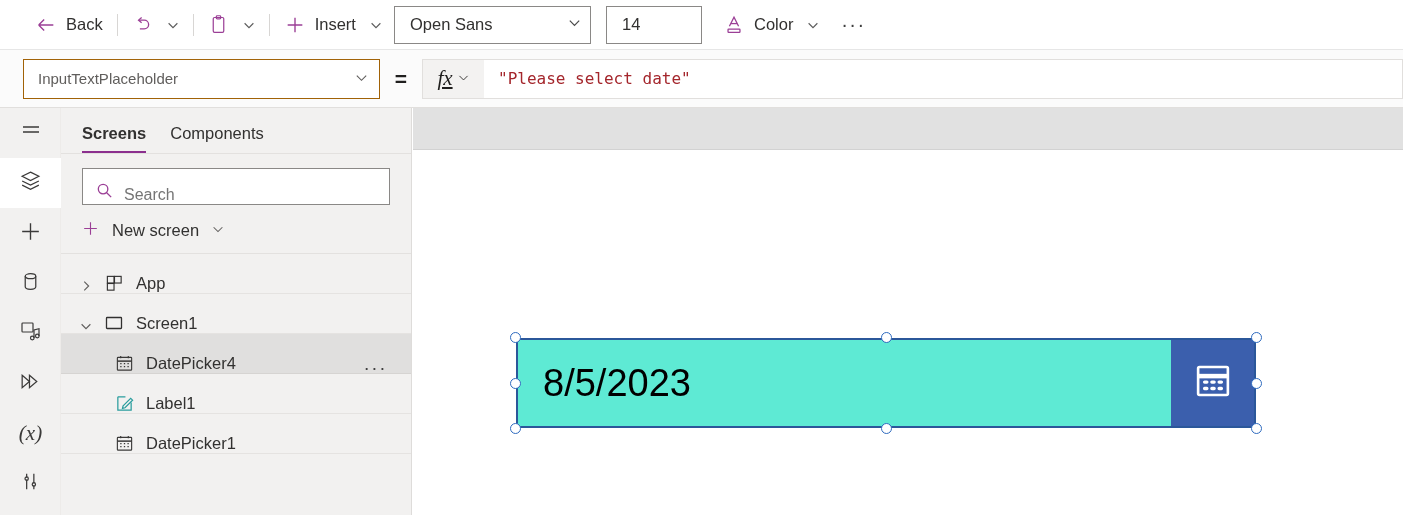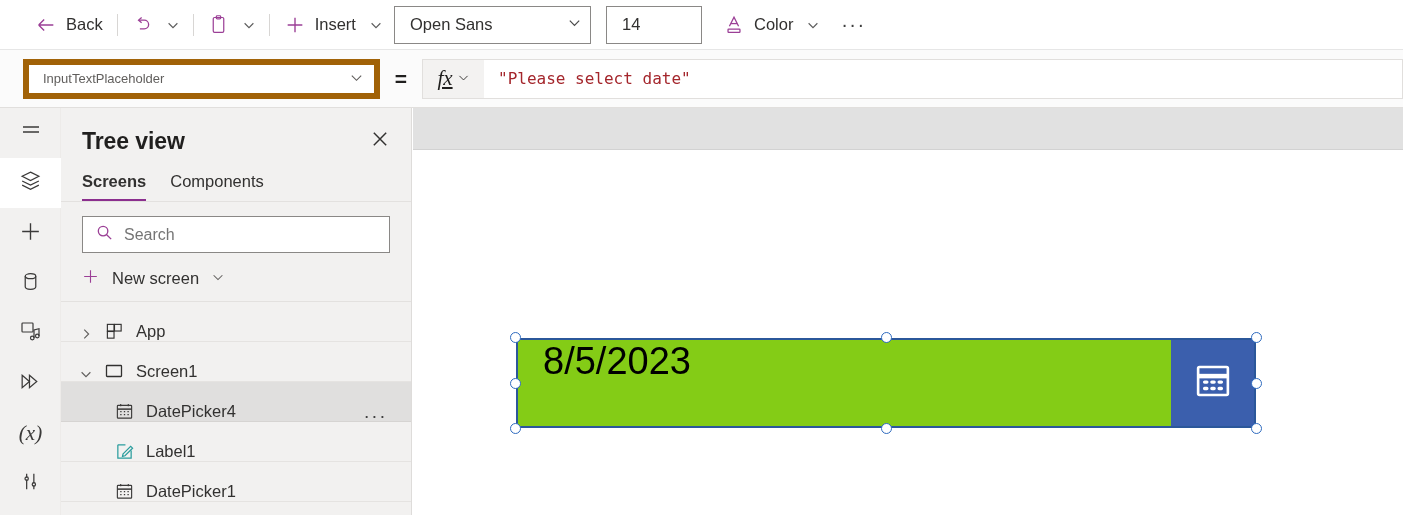--- a/index.html
+++ b/index.html
@@ -56,23 +56,23 @@
 
   
   .formula-bar {
     position: absolute; left: 0; top: 50px; width: 1403px; height: 58px;
     background: #fbfbfb;
     border-bottom: 1px solid #e1dfdd;
     display: flex; align-items: center;
   }
   .prop-select {
     margin-left: 23px; width: 357px; height: 40px;
-    background: #fff; border: 6px solid #a16207;
+    background: #fff; border: 1px solid #a16207;
     display: flex; align-items: center; padding: 0 10px 0 14px;
-    font-size: 13px; color: #605e5c; cursor: pointer;
+    font-size: 15px; color: #605e5c; cursor: pointer;
   }
   .prop-select .lbl { flex: 1; }
   .eq { width: 42px; text-align: center; font-size: 21px; color: #201f1e; font-weight: 600; }
   .fx-btn {
     width: 62px; height: 40px; background: #f3f2f1;
     border: 1px solid #e1dfdd; border-right: none;
     display: flex; align-items: center; justify-content: center; gap: 4px;
     cursor: pointer;
   }
   .fx-glyph { font-family: "Liberation Serif", serif; font-style: italic; font-size: 21px; color: #201f1e; text-decoration: underline; }
@@ -115,21 +115,21 @@
     border-bottom: 1px solid #e3e1df;
   }
   .tv-tab {
     font-size: 16.5px; color: #323130; padding-bottom: 8px;
     cursor: pointer; border-bottom: 2.5px solid transparent;
   }
   .tv-tab.active { font-weight: 700; border-bottom-color: #8b2f8e; }
   .tv-search-wrap { padding: 14px 21px 0 21px; }
   .tv-search {
     height: 37px; background: #fff; border: 1px solid #8a8886;
-    display: flex; align-items: center; gap: 10px; padding: 0 12px;
+    display: flex; align-items: flex-end; gap: 10px; padding: 0 12px;
     cursor: text;
   }
   .tv-search input {
     border: none; outline: none; background: transparent;
     font-family: "Liberation Sans", sans-serif;
     font-size: 16px; color: #605e5c; width: 100%;
   }
   .tv-newscreen {
     display: flex; align-items: center; gap: 12px;
     padding: 11px 0 11px 20px; margin: 3px 0 0 0;
@@ -165,23 +165,23 @@
   }
   .canvas {
     position: absolute; left: 413px; top: 150px; width: 990px; height: 365px;
     background: #ffffff;
   }
 
   
   .dp-wrap { position: absolute; left: 103px; top: 188px; width: 740px; height: 90px; }
   .dp-control {
     position: absolute; inset: 0;
-    background: #84cc16;
+    background: #5eead4;
     border: 2px solid #2b579a;
-    display: flex; align-items: flex-start;
+    display: flex; align-items: center;
   }
   .dp-text {
     flex: 1; padding-left: 25px;
     font-size: 38px; color: #000000;
     font-family: "Liberation Sans", sans-serif;
   }
   .dp-button {
     width: 83px; height: 100%;
     background: #3b5fad;
     display: flex; align-items: center; justify-content: center;
@@ -382,30 +382,20 @@
           <path d="M8 4v4M8 10v10"></path>
             <circle cx="8" cy="9" r="1.7"></circle>
           <path d="M15.5 4v10M15.5 16v4"></path>
             <circle cx="15.5" cy="15" r="1.7"></circle>
         </svg>
       </span>
     </div>
   </div>
 
   <div class="tree-panel">
-    <div class="tv-head">
-      <div class="tv-title">Tree view</div>
-      <div class="tv-close">
-        <span>
-          <svg width="18" height="18" viewBox="0 0 16 16" fill="none" stroke="#323130" stroke-width="1.3">
-              <path d="M2.5 2.5l11 11M13.5 2.5l-11 11"></path>
-            </svg>
-        </span>
-      </div>
-    </div>
 
     <div class="tv-tabs">
       <div class="tv-tab active">Screens</div>
       <div class="tv-tab">Components</div>
     </div>
 
     <div class="tv-search-wrap">
       <div class="tv-search">
         <span>
           <svg width="19" height="19" viewBox="0 0 20 20" fill="none" stroke="#9b3f96" stroke-width="1.4">

